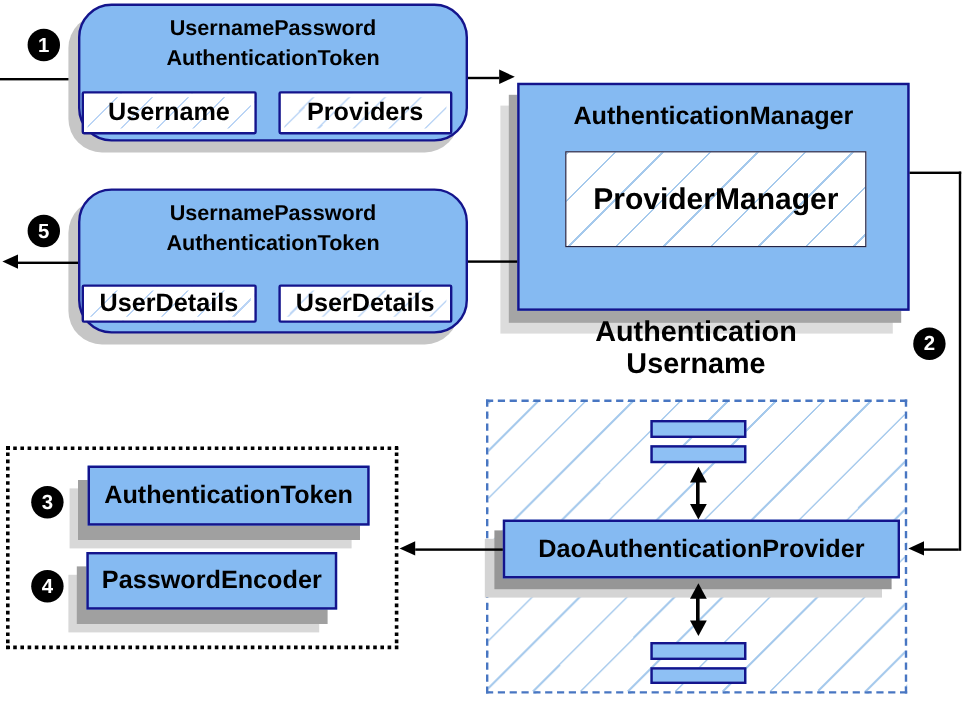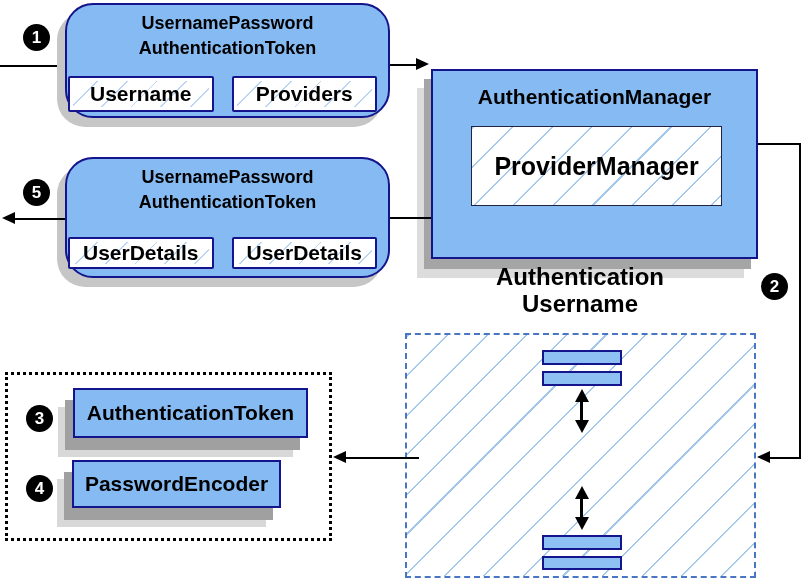--- a/index.html
+++ b/index.html
@@ -98,20 +98,21 @@
 
   <div class="abs dashedbox hatch" style="left:405px;top:333px;width:351px;height:245px;"></div>
 
   <div class="abs bar" style="left:542px;top:350px;width:80px;height:15px;"></div>
   <div class="abs bar" style="left:542px;top:371px;width:80px;height:15px;"></div>
 
   <div class="abs head-u" style="left:575px;top:389px;"></div>
   <div class="abs vline thick" style="left:580px;top:400px;height:22px;"></div>
   <div class="abs head-d" style="left:575px;top:420px;"></div>
 
+  <div class="abs bluebox center" style="left:419px;top:433px;width:331px;height:49px;font-size:21px;box-shadow:-7px 9px 0 0 #969696,-15px 16px 0 0 #d4d4d4;">DaoAuthenticationProvider</div>
 
   <div class="abs head-u" style="left:575px;top:486px;"></div>
   <div class="abs vline thick" style="left:580px;top:497px;height:22px;"></div>
   <div class="abs head-d" style="left:575px;top:517px;"></div>
 
   <div class="abs bar" style="left:542px;top:535px;width:80px;height:15px;"></div>
   <div class="abs bar" style="left:542px;top:556px;width:80px;height:14px;"></div>
 
   <div class="abs hline" style="left:346px;top:457px;width:73px;"></div>
   <div class="abs head-l" style="left:333px;top:451px;"></div>

